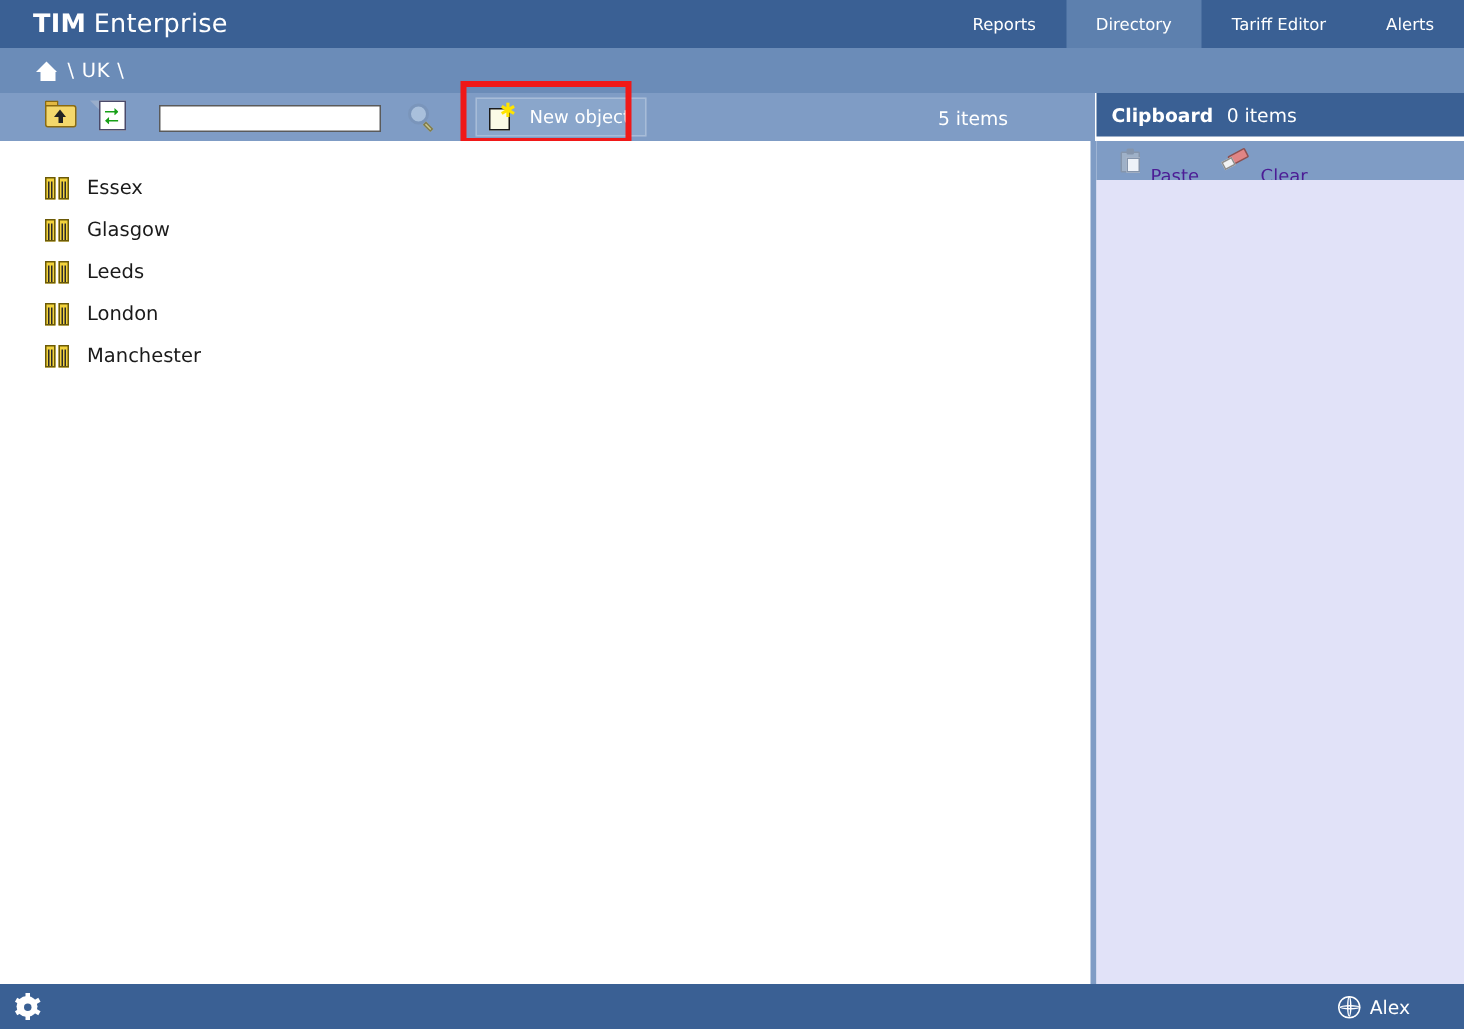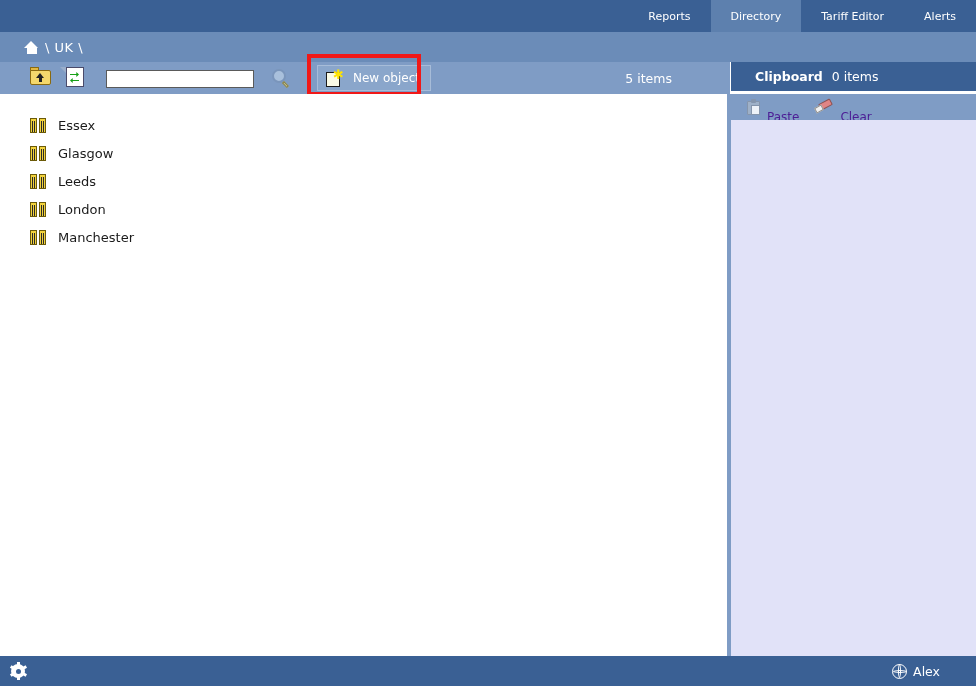--- a/index.html
+++ b/index.html
@@ -339,21 +339,21 @@
     width: 4px; height: 562px;
     background: #7f9cc5;
   }
   .clipboard-header {
     position: absolute;
     left: 731px; top: 62px;
     width: 245px; height: 29px;
     background: #3a6094;
     display: flex;
     align-items: center;
-    padding-left: 24px;
+    padding-left: 10px;
     box-sizing: border-box;
   }
   .clipboard-title {
     color: #ffffff;
     font-size: 12.5px;
     font-weight: bold;
     margin-right: 9px;
     white-space: nowrap;
   }
   .clipboard-count {
@@ -517,20 +517,24 @@
     font-size: 12.5px;
     white-space: nowrap;
   }
 </style>
 </head>
 <body>
 
 <div id="app">
 
   <div class="header">
+    <div class="brand">
+      <span class="brand-strong">TIM</span>
+      <span class="brand-light">Enterprise</span>
+    </div>
     <div class="nav">
       <div class="nav-tab">
         <span>Reports</span>
       </div>
       <div class="nav-tab active">
         <span>Directory</span>
       </div>
       <div class="nav-tab">
         <span>Tariff Editor</span>
       </div>

